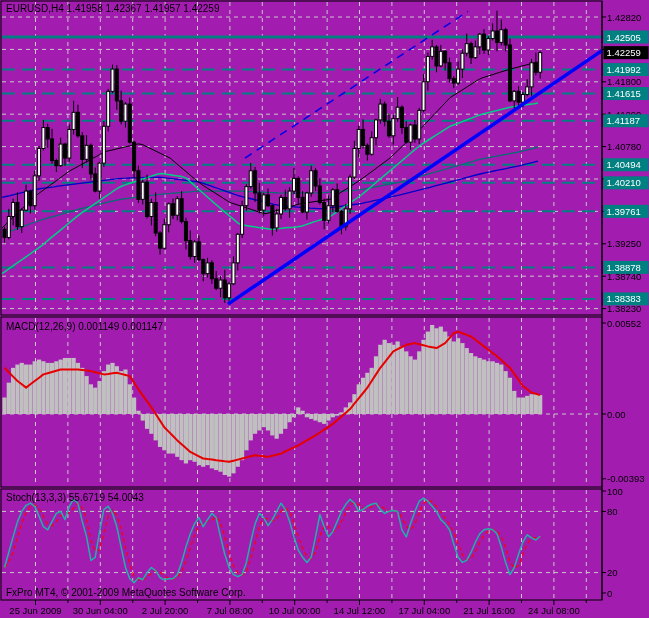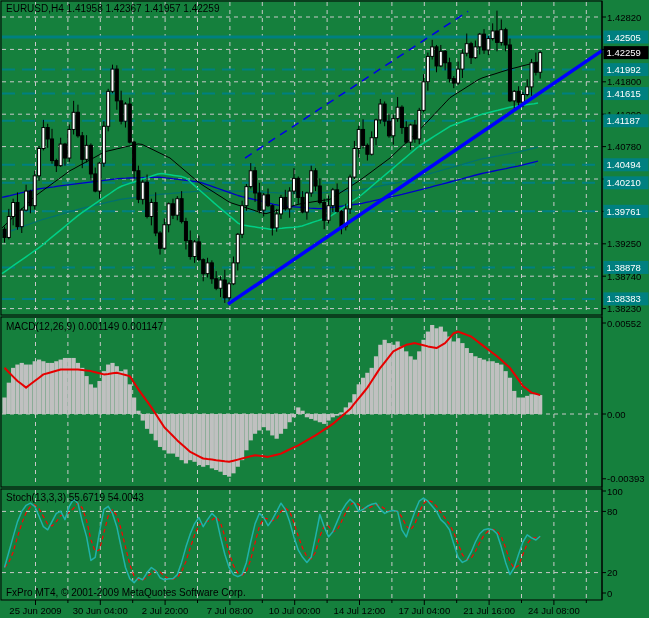--- a/index.html
+++ b/index.html
@@ -1,16 +1,16 @@
 <!DOCTYPE html>
 <html><head>
 <meta charset="utf-8">
 <style>
   html,body{margin:0;padding:0;background:#ffffff;}
-  .chart-window{position:relative;width:649px;height:618px;background:#15803d;overflow:hidden;}
+  .chart-window{position:relative;width:649px;height:618px;background:#a21caf;overflow:hidden;}
   svg{display:block;font-family:"Liberation Sans",sans-serif;}
   text{font-family:"Liberation Sans",sans-serif;}
   .hdr{font-size:10px;fill:#000000;}
 </style>
 </head>
 <body>
 
 <div class="chart-window">
   <svg id="chart" width="649" height="618" viewBox="0 0 649 618">
     <g id="layers">

